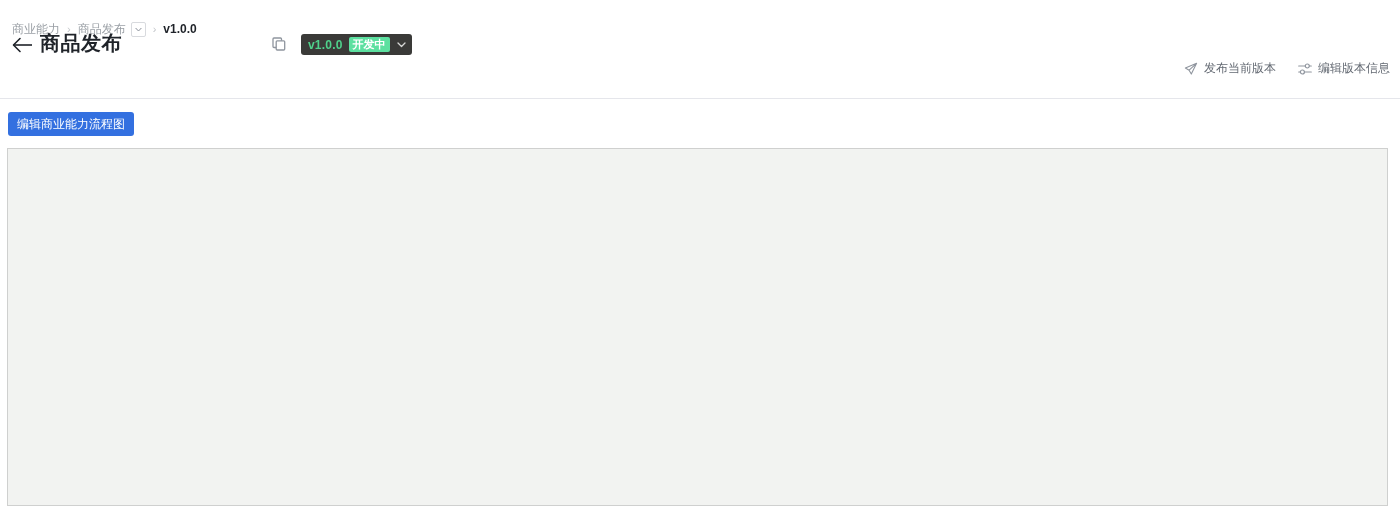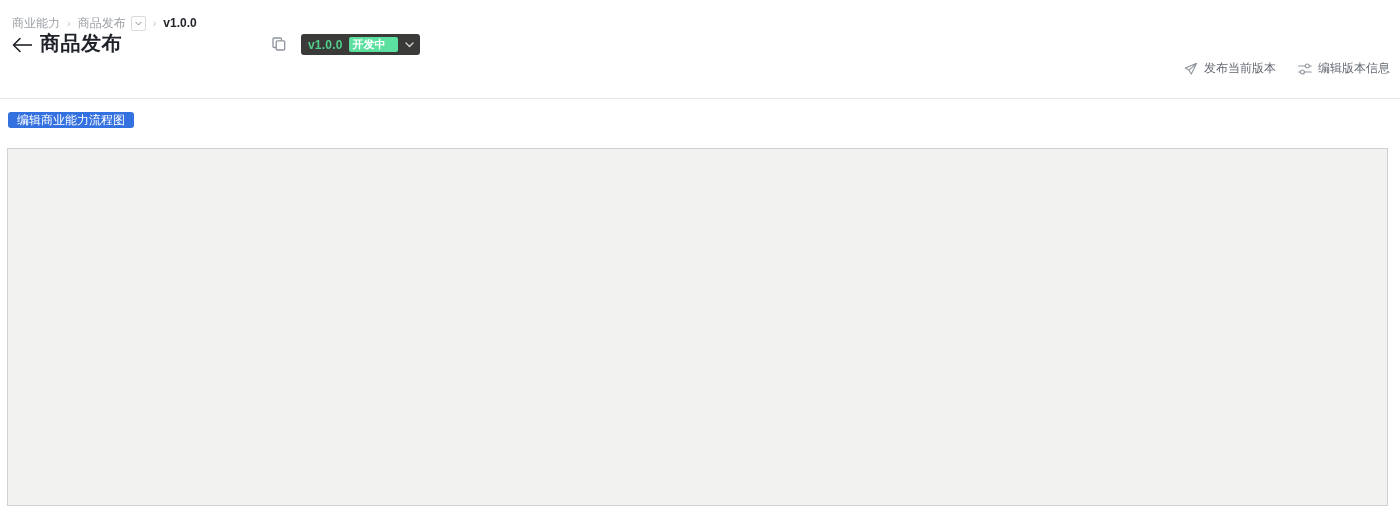--- a/index.html
+++ b/index.html
@@ -1,52 +1,52 @@
 <!DOCTYPE html>
 <html><head>
 <meta charset="utf-8">
 <style>
   html,body{margin:0;padding:0;}
   body{width:1400px;height:515px;background:#ffffff;
        font-family:"Liberation Sans",sans-serif;overflow:hidden;
        -webkit-font-smoothing:antialiased;}
 
   
-  .breadcrumb{position:absolute;left:12px;top:14px;display:flex;align-items:center;
+  .breadcrumb{position:absolute;left:12px;top:20px;display:flex;align-items:center;
               font-size:12px;color:#9ba0a6;height:18px;justify-content:space-between;}
   .bc-item{color:#9ba0a6;}
   .bc-sep{margin:0 7px;color:#c3c6ca;font-size:11px;}
   .bc-drop{display:inline-flex;align-items:center;justify-content:center;
            width:13px;height:13px;border:1px solid #d8dade;border-radius:2px;
            margin-left:5px;background:#fff;}
   .bc-cur{color:#1f2329;font-weight:bold;font-size:12px;}
 
   
   .page-head{position:absolute;left:0;top:26px;width:1400px;height:38px;}
   .back-arrow{position:absolute;left:12px;top:9px;width:22px;height:20px;cursor:pointer;}
   .title-cn{position:absolute;left:40px;top:4px;font-size:20px;font-weight:bold;color:#1f2329;
             letter-spacing:.5px;}
   .title-en{position:absolute;left:118px;top:5px;font-size:19px;color:#8f959e;letter-spacing:0px;}
   .copy-ic{position:absolute;left:272px;top:11px;width:14px;height:14px;cursor:pointer;}
 
   .ver-badge{position:absolute;left:301px;top:8px;height:21px;background:#3a3a38;border-radius:3px;
              display:flex;align-items:center;padding:0 5px 0 7px;gap:6px;cursor:pointer;}
   .ver-num{font-size:12px;color:#4fd18b;font-weight:bold;letter-spacing:.2px;}
   .ver-pill{background:#5ce0a0;color:#ffffff;font-size:11px;font-weight:bold;border-radius:2px;
-            padding:1px 12px 2px 4px;line-height:12px;}
+            padding:1px 4px 2px 4px;line-height:12px;}
 
   .hdr-actions{position:absolute;right:10px;top:34px;display:flex;align-items:center;gap:22px;}
   .hdr-link{display:flex;align-items:center;gap:6px;font-size:12px;color:#646a73;cursor:pointer;}
 
   
   .tabbar{position:absolute;left:0;top:69px;width:1400px;height:30px;}
   .tabbar:after{content:"";position:absolute;left:0;bottom:0;width:1400px;height:1px;background:#e5e6eb;}
 
   
-  .edit-btn{position:absolute;left:8px;top:112px;height:16px;background:#3370e0;color:#fff;
+  .edit-btn{position:absolute;left:8px;top:112px;height:24px;background:#3370e0;color:#fff;
             border-radius:3px;display:flex;align-items:center;padding:0 9px;font-size:12px;
             cursor:pointer;}
 
   
   .canvas{position:absolute;left:7px;top:148px;width:1381px;height:358px;
           background:#f2f3f1;border:1px solid #cfd0cf;box-sizing:border-box;overflow:hidden;}
 </style>
 </head>
 <body>
 

